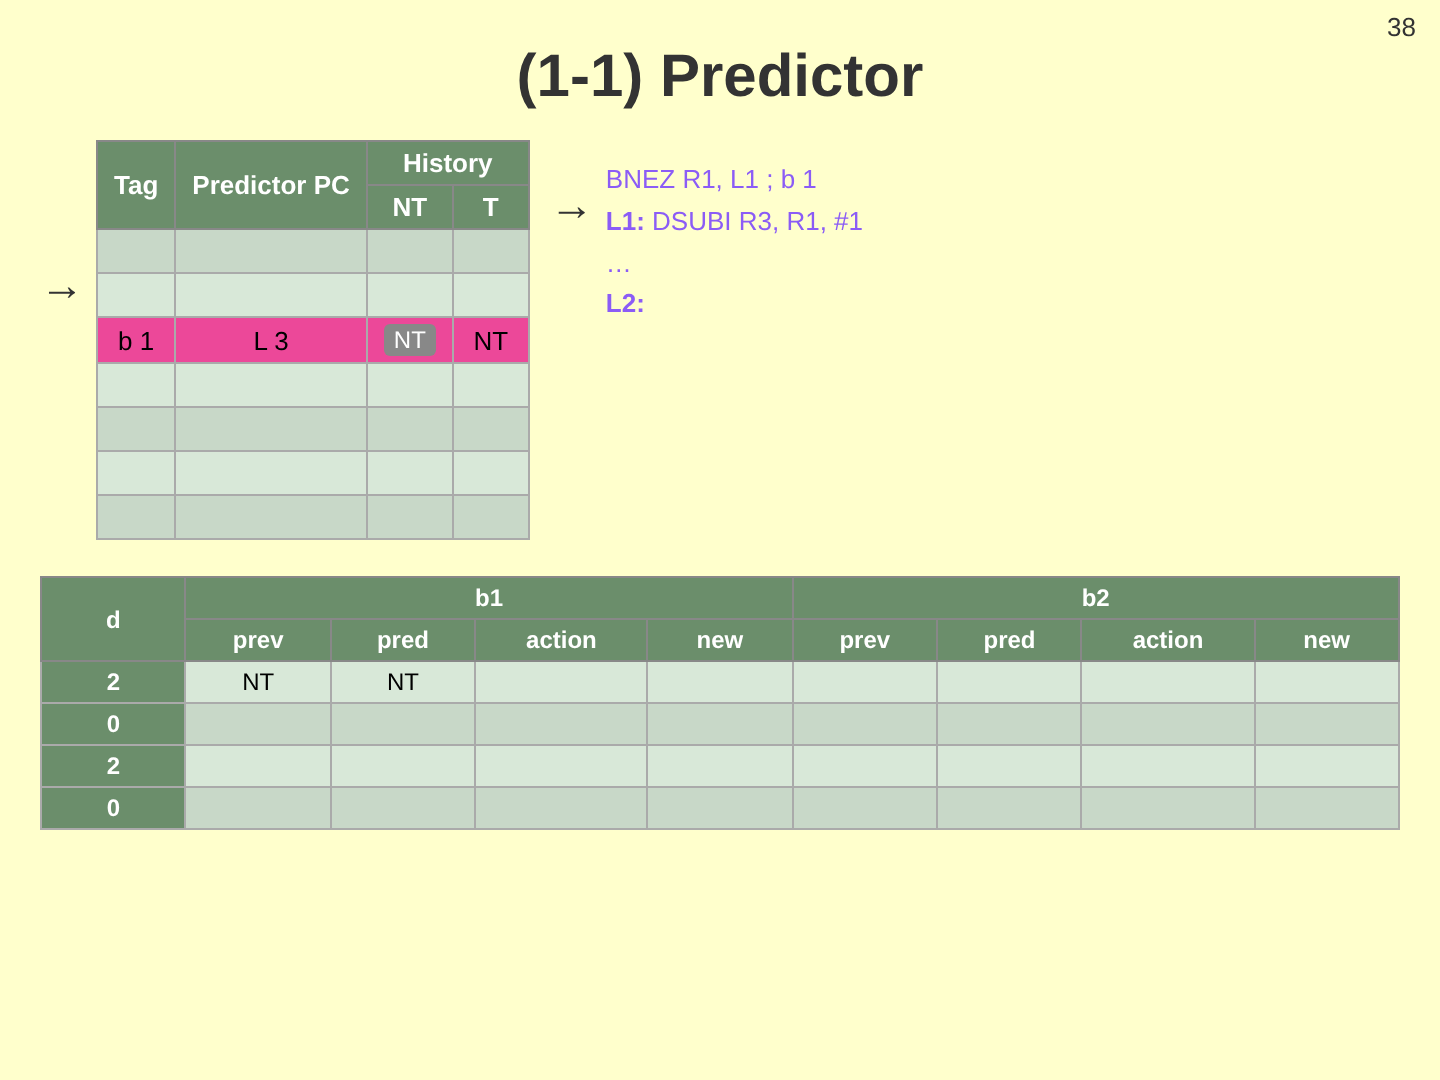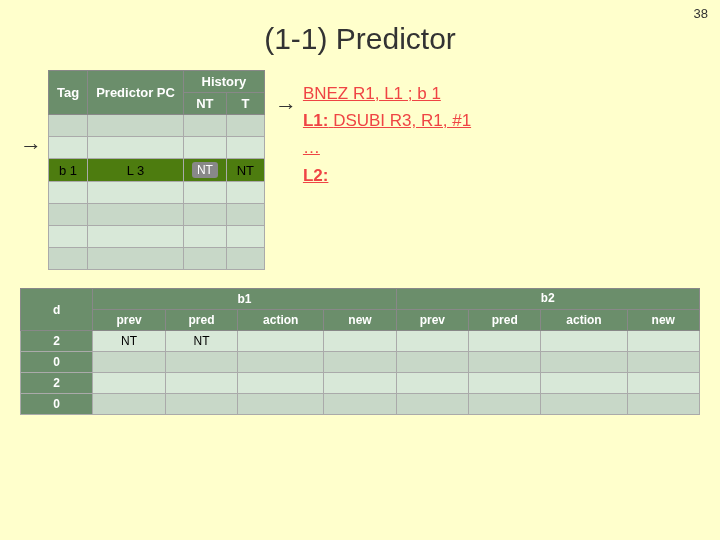--- a/index.html
+++ b/index.html
@@ -19,21 +19,21 @@
       right: 12px;
       font-size: 13px;
       color: #333;
       margin-left: 28px;
     }
 
     
     #title {
       text-align: center;
       font-size: 30px;
-      font-weight: normal;
+      font-weight: bold;
       color: #333;
       margin-top: 22px;
       margin-bottom: 14px;
     }
 
     
     #main {
       display: flex;
       flex-direction: row;
       padding: 0 20px;
@@ -75,21 +75,21 @@
       text-align: center;
       border: 1px solid #aaa;
       min-width: 38px;
       height: 22px;
     }
 
     .row-even { background: #c8d8c8; }
     .row-odd  { background: #d8e8d8; }
 
     .row-highlight {
-      background: #4d7c0f;
+      background: #ec4899;
     }
 
     .nt-badge {
       background: #888;
       color: white;
       border-radius: 3px;
       padding: 1px 5px;
       font-size: 12px;
       display: inline-block;
     }
@@ -111,24 +111,23 @@
     }
 
     .arrow-right {
       font-size: 22px;
       color: #333;
       margin-top: 10px;
       font-weight: bold;
     }
 
     #code-area {
-      font-size: 17px;
-      color: #ef4444;
+      font-size: 13px;
+      color: #8b5cf6;
       line-height: 1.6;
-      text-decoration: underline;
     }
 
     #code-area .label {
       font-weight: bold;
       text-align: right;
     }
 
     
     #bottom-area {
       padding: 10px 20px 0 20px;
@@ -162,21 +161,20 @@
     .bt-row-2b { background: #d8e8d8; }
     .bt-row-0b { background: #c8d8c8; }
 
     .section-header-b1 {
       background: #6b8e6b;
       color: white;
     }
     .section-header-b2 {
       background: #6b8e6b;
       color: white;
-      font-family: Liberation Mono, monospace;
     }
 
     .d-cell {
       background: #6b8e6b;
       color: white;
       font-weight: bold;
     }
   </style>
 </head>
 <body>

